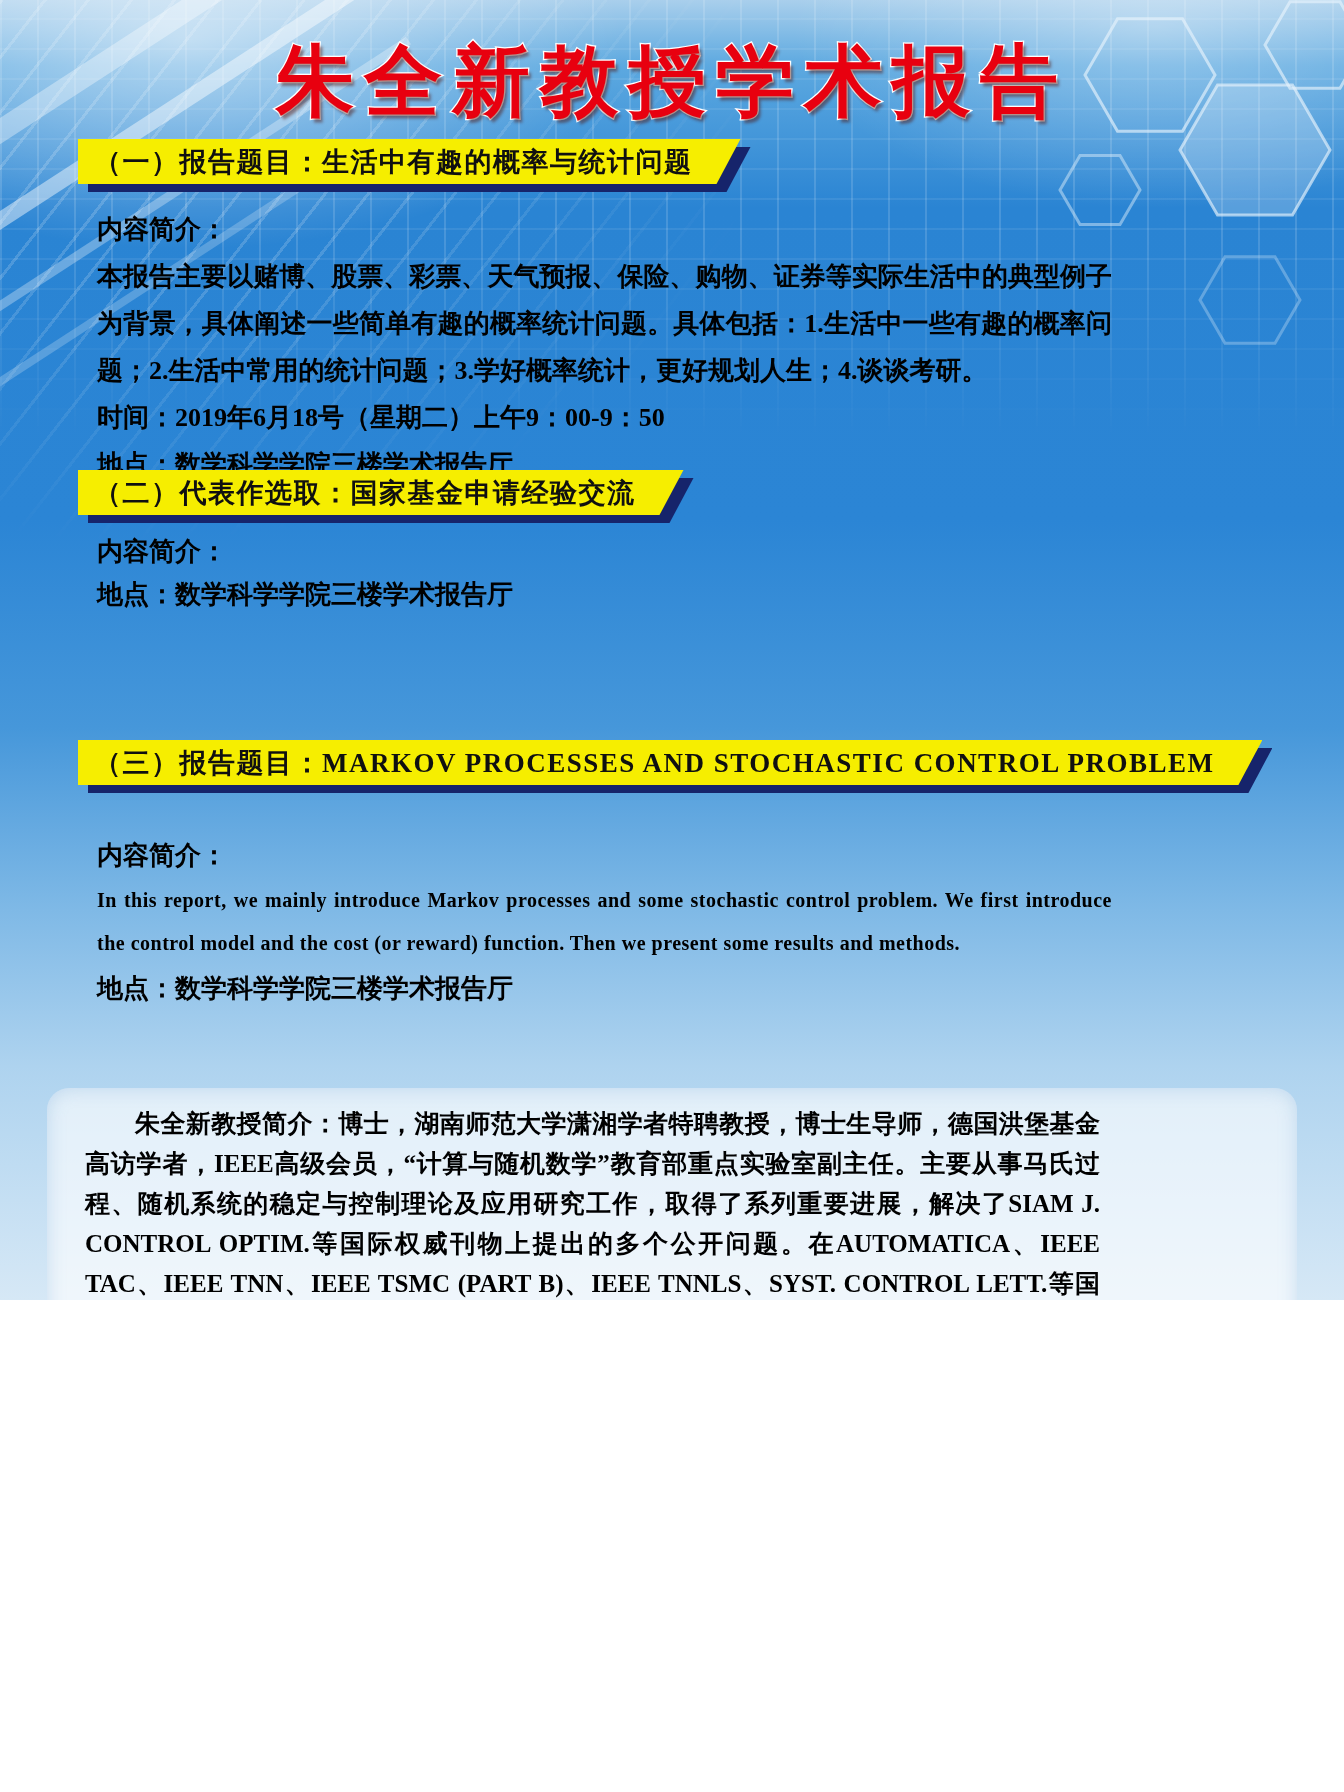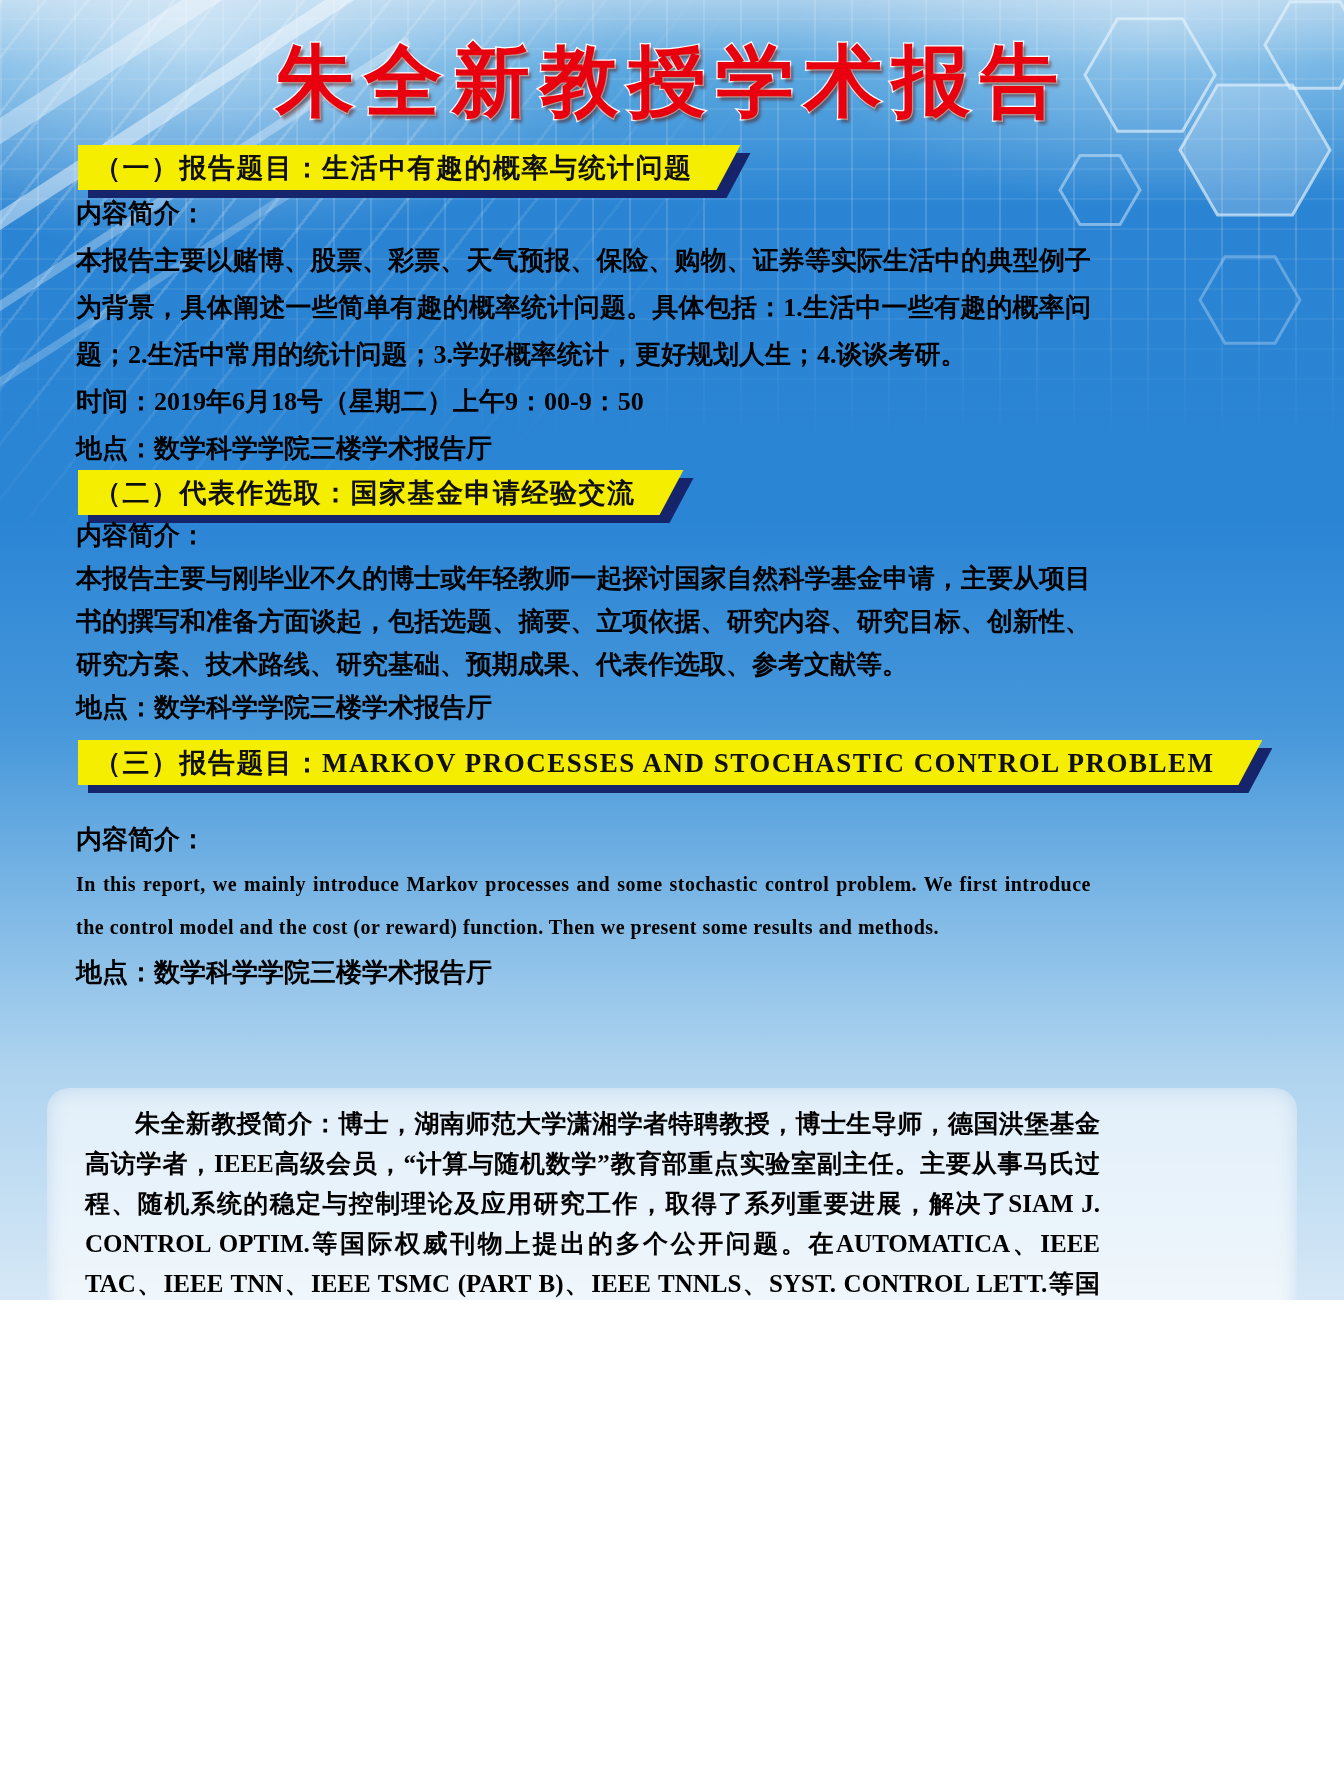--- a/index.html
+++ b/index.html
@@ -39,22 +39,22 @@
   }
 
   .banner-wrap { position:absolute; left:78px; z-index:3; }
   .banner-shadow { position:absolute; left:10px; top:8px; right:-10px; bottom:-8px;
     background:#16246b; clip-path:polygon(0 0,100% 0,calc(100% - 24px) 100%,0 100%); }
   .banner { position:relative; display:inline-flex; align-items:center;
     min-height:41px; padding:2px 48px 2px 16px; background:#f6ee00; color:#101010;
     clip-path:polygon(0 0,100% 0,calc(100% - 24px) 100%,0 100%);
     font-size:27px; font-weight:bold; letter-spacing:1.5px; white-space:nowrap; }
 
-  .s-body { position:absolute; left:76px; width:1015px; z-index:3;
-    color:#000; font-weight:bold; font-size:26px; line-height:47px; }
+  .s-body { position:absolute; left:97px; width:1015px; z-index:3;
+    color:#000; font-weight:bold; font-size:26px; line-height:47px;margin-top:16px; }
   .s-body p { margin:0; }
   .s-body .para { text-align:justify; }
   .s-tight { line-height:43px; }
   .para-en { font-size:20px; line-height:43px; letter-spacing:.5px; }
   .meta-gap { margin-top:12px !important; }
 
   .bio-box { position:absolute; left:47px; top:1088px; width:1250px; height:684px;
     background:rgba(255,255,255,.62); border-radius:22px; z-index:1;
     box-shadow:0 0 18px rgba(120,170,215,.35) inset; }
   .bio-text { position:absolute; left:85px; top:1104px; width:1015px; z-index:3;
@@ -97,38 +97,37 @@
       <rect x="0" y="0" width="280" height="15" transform="translate(-30 1568) rotate(-52)"></rect>
       <rect x="0" y="0" width="280" height="15" transform="translate(8 1630) rotate(-52)"></rect>
       <rect x="0" y="0" width="280" height="15" transform="translate(46 1692) rotate(-52)"></rect>
       <rect x="0" y="0" width="280" height="15" transform="translate(84 1754) rotate(-52)"></rect>
       <rect x="0" y="0" width="280" height="15" transform="translate(122 1816) rotate(-52)"></rect>
     </g>
   </svg>
 
   <h1 class="title">朱全新教授学术报告</h1>
 
-  <div class="banner-wrap" style="top:145px">
+  <div class="banner-wrap" style="top:139px">
     <div class="banner-shadow"></div>
     <div class="banner">（一）报告题目：生活中有趣的概率与统计问题</div>
   </div>
   <div class="s-body" style="top:190px">
     <p>内容简介：</p>
     <p class="para">本报告主要以赌博、股票、彩票、天气预报、保险、购物、证券等实际生活中的典型例子为背景，具体阐述一些简单有趣的概率统计问题。具体包括：1.生活中一些有趣的概率问题；2.生活中常用的统计问题；3.学好概率统计，更好规划人生；4.谈谈考研。</p>
     <p>时间：2019年6月18号（星期二）上午9：00-9：50</p>
     <p>地点：数学科学学院三楼学术报告厅</p>
   </div>
 
   <div class="banner-wrap" style="top:470px">
     <div class="banner-shadow"></div>
     <div class="banner">（二）代表作选取：国家基金申请经验交流</div>
   </div>
   <div class="s-body s-tight" style="top:514px">
     <p>内容简介：</p>
-    <p class="para">本报告主要与刚毕业不久的博士或年轻教师一起探讨国家自然科学基金申请，主要从项目书的撰写和准备方面谈起，包括选题、摘要、立项依据、研究内容、研究目标、创新性、研究方案、技术路线、研究基础、预期成果、代表作选取、参考文献等。</p>
     <p>地点：数学科学学院三楼学术报告厅</p>
   </div>
 
   <div class="banner-wrap" style="top:740px">
     <div class="banner-shadow"></div>
     <div class="banner">（三）报告题目：MARKOV PROCESSES AND STOCHASTIC CONTROL PROBLEM</div>
   </div>
   <div class="s-body" style="top:816px">
     <p>内容简介：</p>
     <p class="para para-en">In this report, we mainly introduce Markov processes and some stochastic control problem. We first introduce the control model and the cost (or reward) function. Then we present some results and methods.</p>

